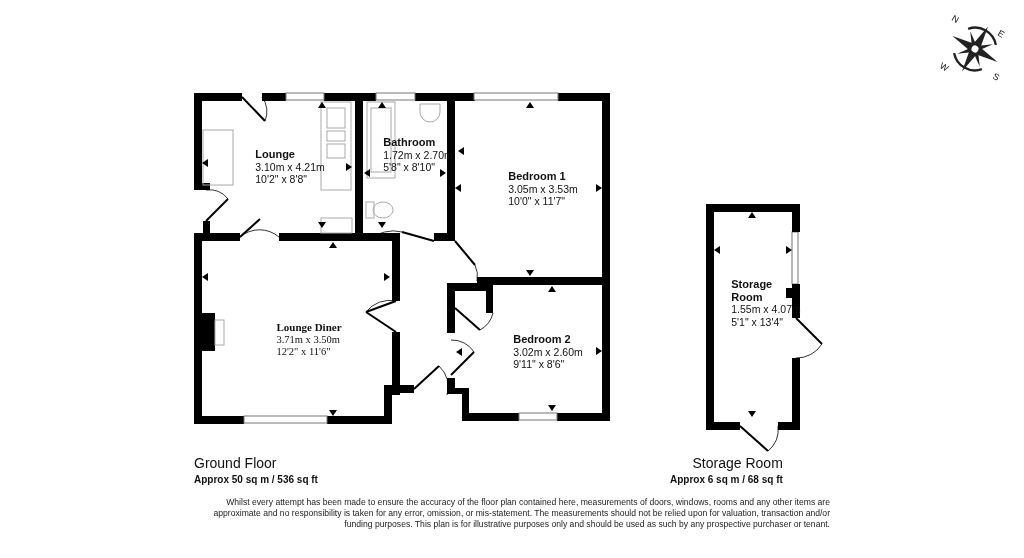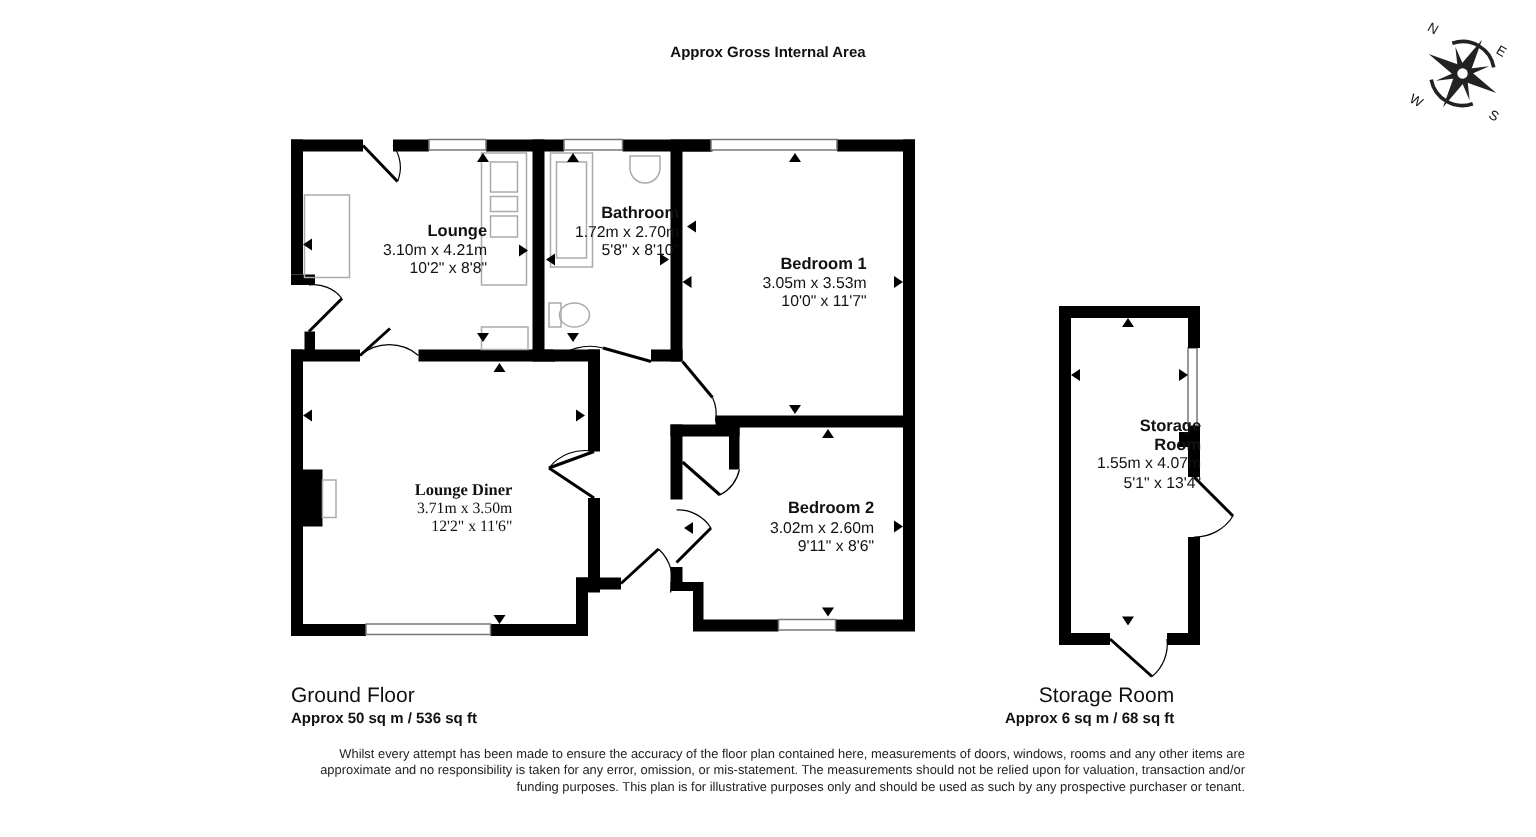--- a/index.html
+++ b/index.html
@@ -1,31 +1,30 @@
 <!DOCTYPE html>
 <html><head>
 <meta charset="utf-8">
 <style>
   html,body{margin:0;padding:0;background:#fff;}
   body{width:1024px;height:558px;position:relative;overflow:hidden;font-family:"Liberation Sans",sans-serif;color:#111;}
   .abs{position:absolute;}
   .hdr{left:0;width:1024px;top:30px;text-align:center;font-weight:bold;font-size:10px;line-height:12px;}
   .plan{position:absolute;left:0;top:0;width:1024px;height:558px;}
-  .room{position:absolute;text-align:right;font-size:10.5px;line-height:12.5px;white-space:nowrap;transform:translateX(-50%);padding-left:28px;}
+  .room{position:absolute;text-align:left;font-size:10.5px;line-height:12.5px;white-space:nowrap;transform:translateX(-50%);padding-left:28px;}
   .room .nm{font-weight:bold;font-size:11px;}
   .floor-title{font-size:14px;}
   .floor-area{font-size:10px;font-weight:bold;margin-top:3px;}
   .disc{left:190px;width:640px;top:497px;text-align:right;font-size:8.6px;line-height:11px;color:#222;}
   .compass{left:940px;top:12px;width:70px;height:70px;}
 </style>
 </head>
 <body>
 
 <div class="abs hdr">
-  <div>Approx Gross Internal Area</div>
 </div>
 
 <div class="abs compass">
   <svg width="70" height="70" viewBox="0 0 70 70">
     <g transform="translate(35,37) rotate(30)">
       <path d="M-16,-14 A21,21 0 0 1 16,-14" fill="none" stroke="#222" stroke-width="2.4"></path>
       <path d="M16,14 A21,21 0 0 1 -16,14" fill="none" stroke="#222" stroke-width="2.4"></path>
       <polygon points="0,-26 4,-4 0,0 -4,-4" fill="#222"></polygon>
       <polygon points="0,26 4,4 0,0 -4,4" fill="#222"></polygon>
       <polygon points="-26,0 -4,4 0,0 -4,-4" fill="#222"></polygon>

